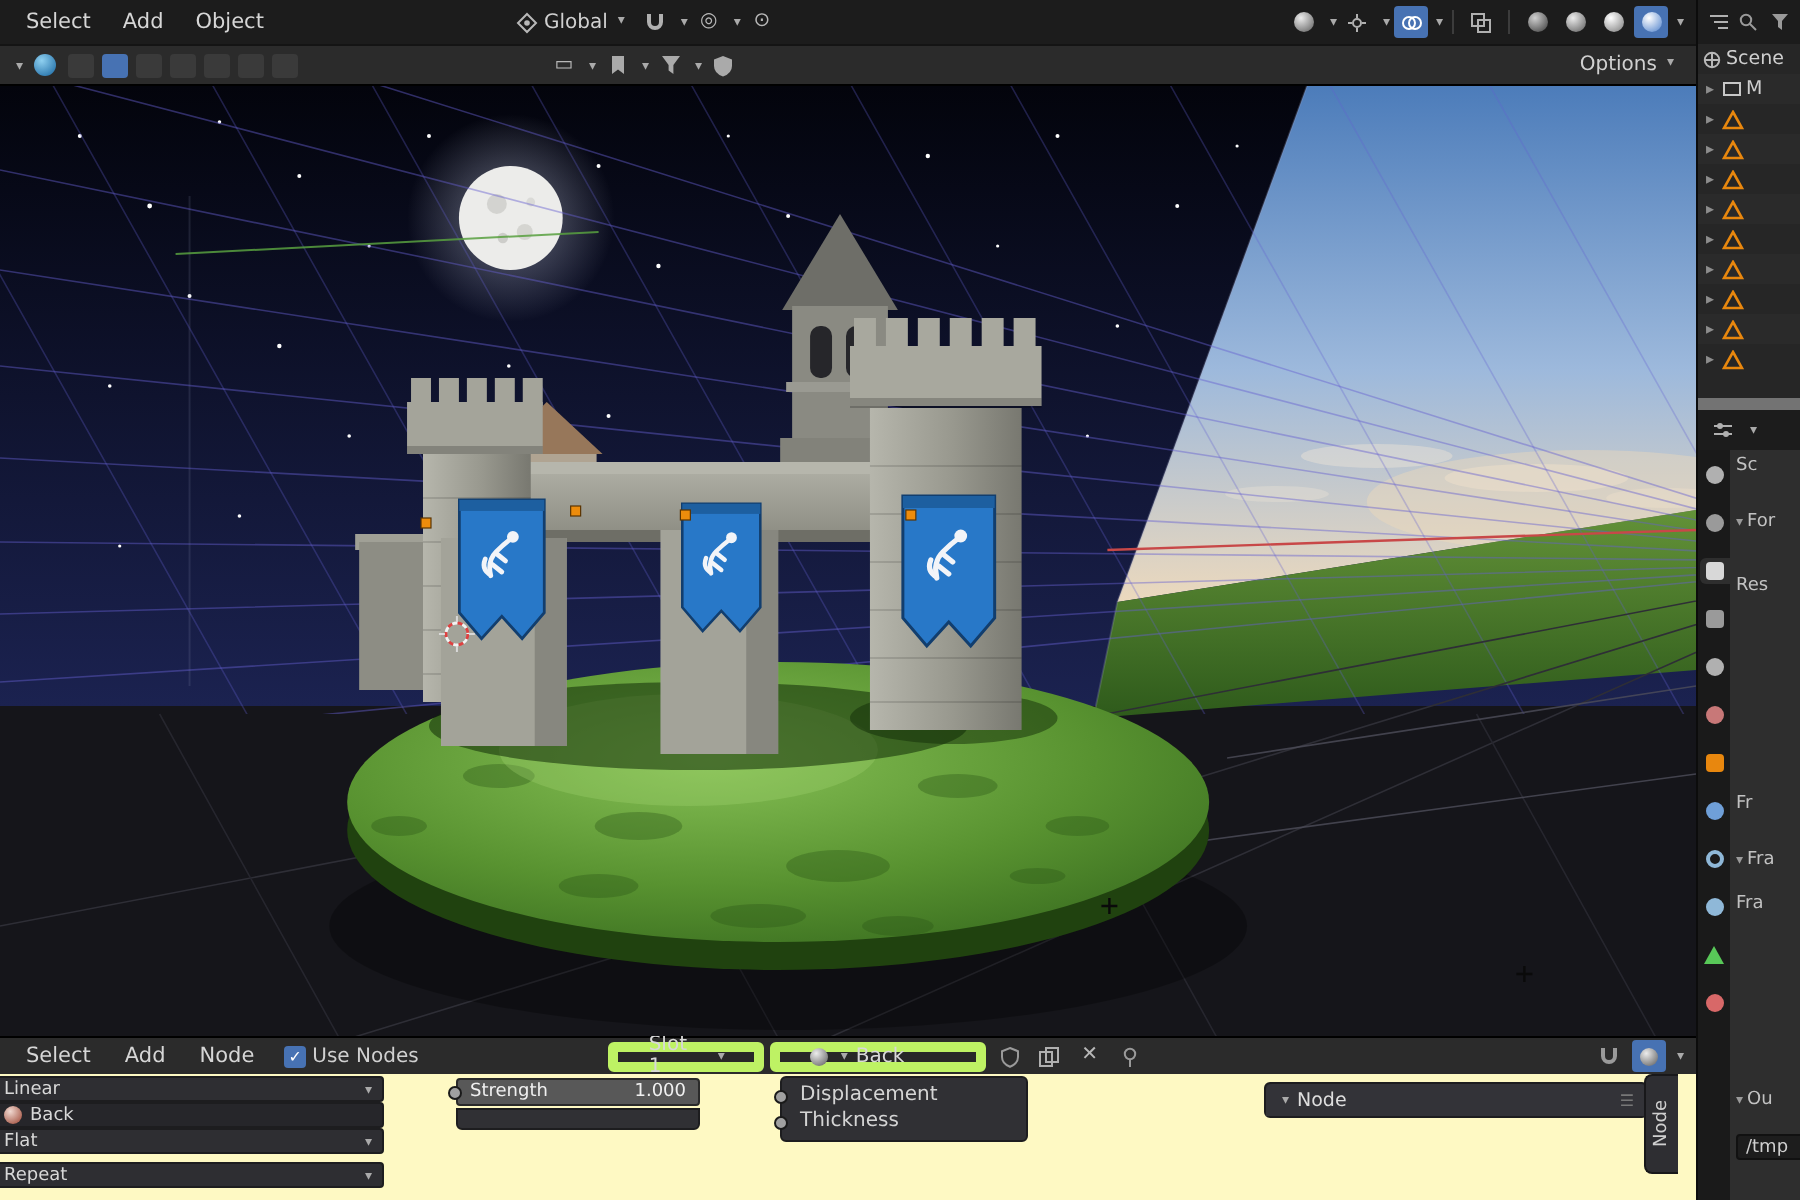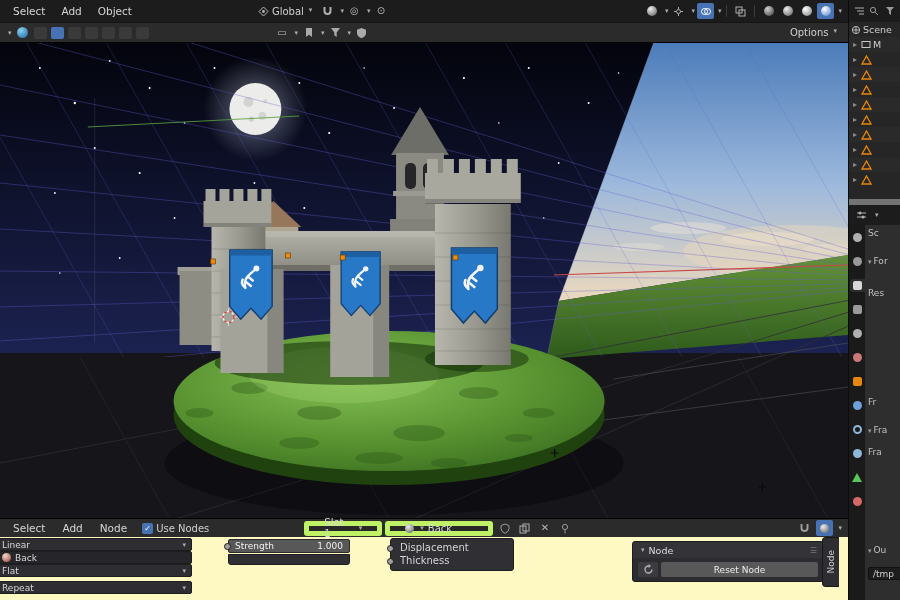--- a/index.html
+++ b/index.html
@@ -498,31 +498,20 @@
             <span>Thickness</span>
           </div>
         </div>
 
         <div class="npanel" style="left:632px;top:4px">
           <div class="npanel-h">
             <span class="chev">▾</span>
             <span>Node</span>
             <span style="margin-left:auto;color:#777;font-size:8px">☰</span>
           </div>
-          <div class="npanel-b">
-            <span class="ribtn">
-              <svg width="11" height="11">
-                  <path d="M9 5.5 A3.5 3.5 0 1 1 5.5 2" fill="none" stroke="#b8b8b8" stroke-width="1.3"></path>
-                  <path d="M5.5 0 L8 2 L5.5 4 Z" fill="#b8b8b8"></path>
-                </svg>
-            </span>
-            <span class="rbtn">
-              <span>Reset Node</span>
-            </span>
-          </div>
         </div>
 
         <div class="vtab">
           <span>Node</span>
         </div>
       </div>
     </div>
   </div>
 
   <div class="right">

